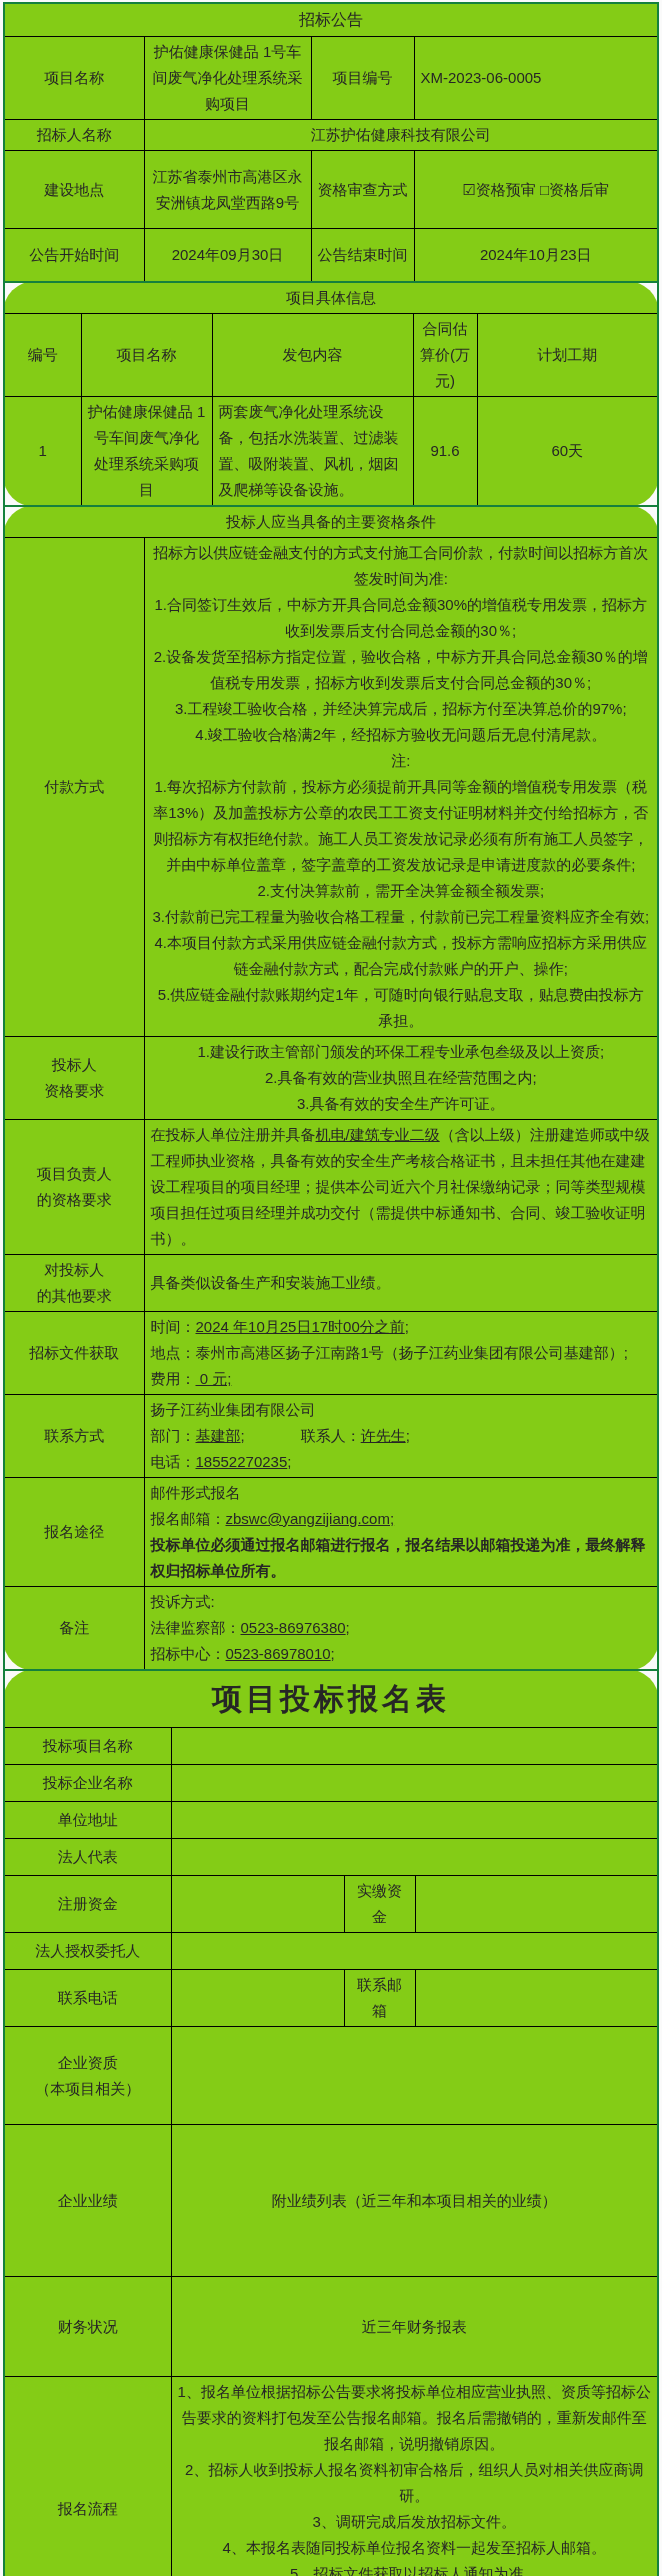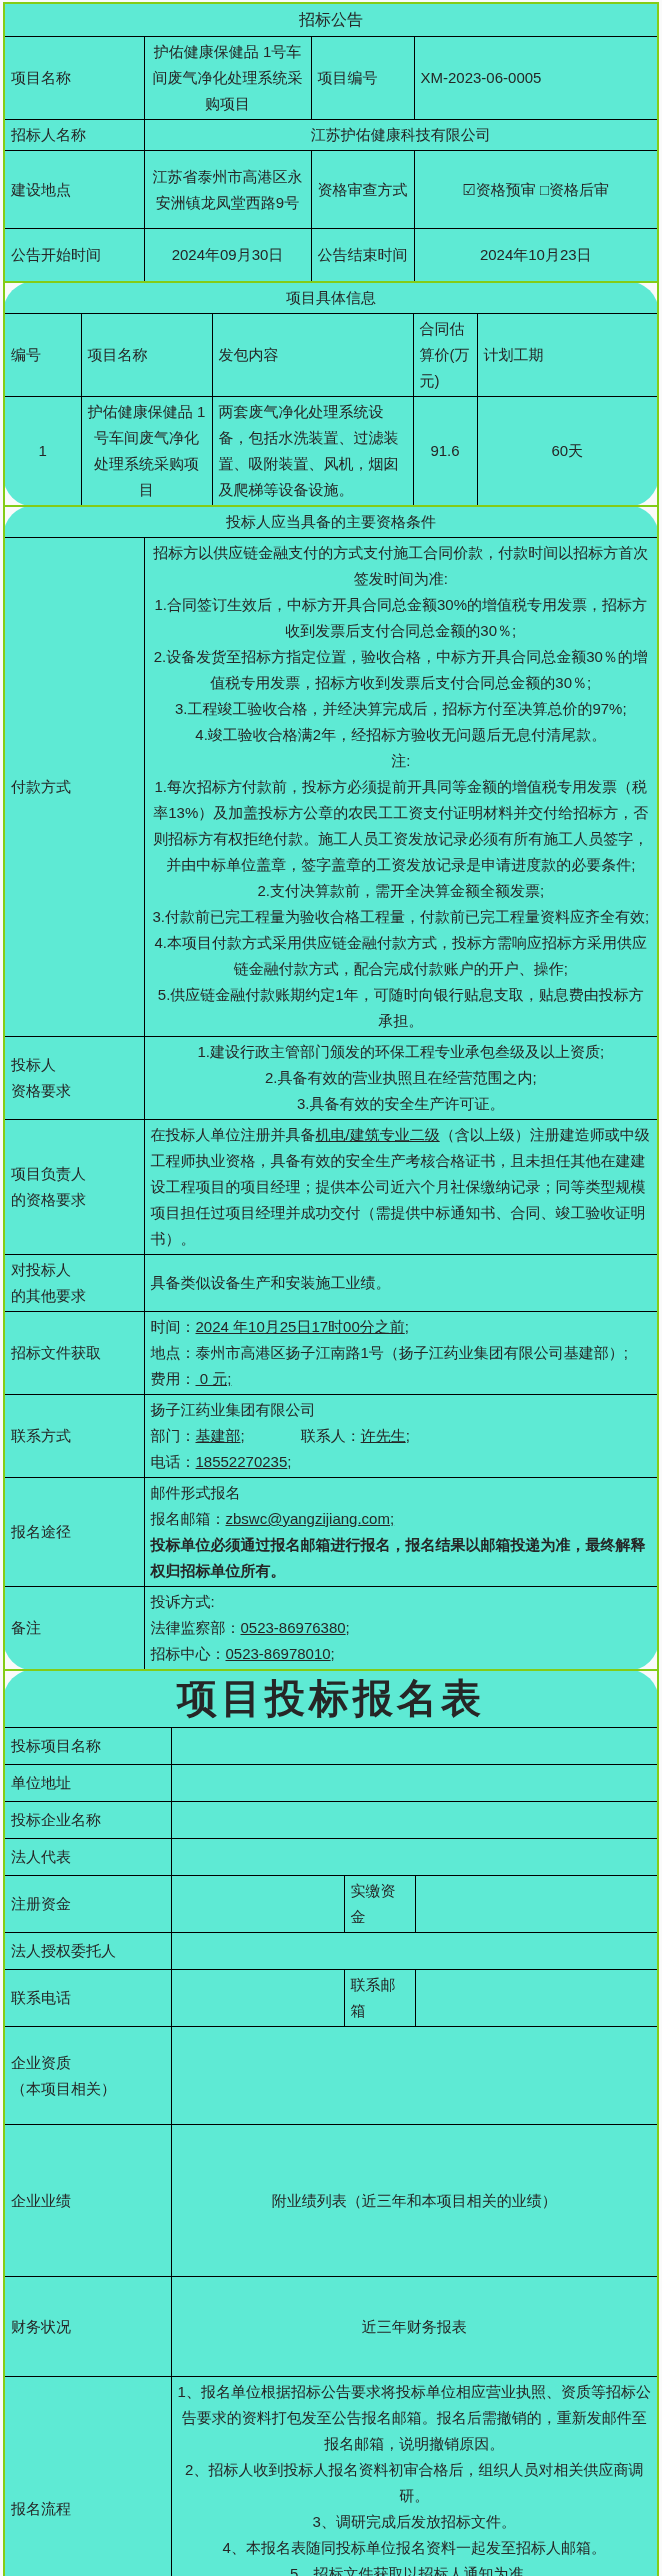--- a/index.html
+++ b/index.html
@@ -2,32 +2,32 @@
 <html><head>
 <meta charset="utf-8">
 <style>
   html,body{margin:0;padding:0;}
   body{
     width:662px;min-height:2576px;background:#fafafa;
     font-family:"Liberation Sans","DejaVu Sans",sans-serif;
     color:#262626;font-size:15px;
   }
   .doc{width:656px;margin:0 auto;padding-top:2px;}
-  table{width:100%;border-collapse:collapse;table-layout:fixed;background:#5eead4;border:2px solid #84cc16;}
+  table{width:100%;border-collapse:collapse;table-layout:fixed;background:#84cc16;border:2px solid #15803d;}
   table + table{margin-top:-2px;border-radius:32px;}
   td{border:1px solid #000;padding:2px 6px;vertical-align:middle;line-height:26px;word-break:break-all;}
-  .lbl{text-align:left;white-space:pre-line;}
+  .lbl{text-align:center;white-space:pre-line;}
   .ctr{text-align:center;}
   .pre{white-space:pre-line;text-align:center;}
   .doc-title{text-align:center;height:28px;font-size:16px;}
   .sec-title{text-align:center;height:26px;}
   .u{text-decoration:underline;}
   .b{font-weight:bold;}
   .form-title{
-    text-align:center;height:52px;font-size:40px;font-weight:bold;
+    text-align:center;height:52px;font-size:30px;font-weight:bold;
     font-family:"Liberation Serif","DejaVu Serif",serif;letter-spacing:4px;margin-left:28px;
   }
   .h74{height:73px;} .h48{height:48px;} .h24{height:24px;}
   .h76{height:75px;} .h96{height:95px;}
   .fr32 td{height:32px;} .fr52 td{height:52px;} .fr94 td{height:93px;}
   .fr148 td{height:147px;} .fr96 td{height:95px;}
   .gap{display:inline-block;width:56px;}
 </style>
 </head>
 <body>
@@ -186,25 +186,25 @@
       </colgroup>
     <tbody>
         <tr>
           <td colspan="4" class="form-title">项目投标报名表</td>
         </tr>
     <tr class="fr32">
       <td class="lbl">投标项目名称</td>
       <td colspan="3"></td>
     </tr>
     <tr class="fr32">
+      <td class="lbl">投标企业名称</td>
+      <td colspan="3"></td>
+    </tr>
+    <tr class="fr32">
       <td class="lbl">单位地址</td>
-      <td colspan="3"></td>
-    </tr>
-    <tr class="fr32">
-      <td class="lbl">投标企业名称</td>
       <td colspan="3"></td>
     </tr>
     <tr class="fr32">
       <td class="lbl">法人代表</td>
       <td colspan="3"></td>
     </tr>
     <tr class="fr52">
       <td class="lbl">注册资金</td>
       <td></td>
       <td class="lbl">实缴资金</td>

